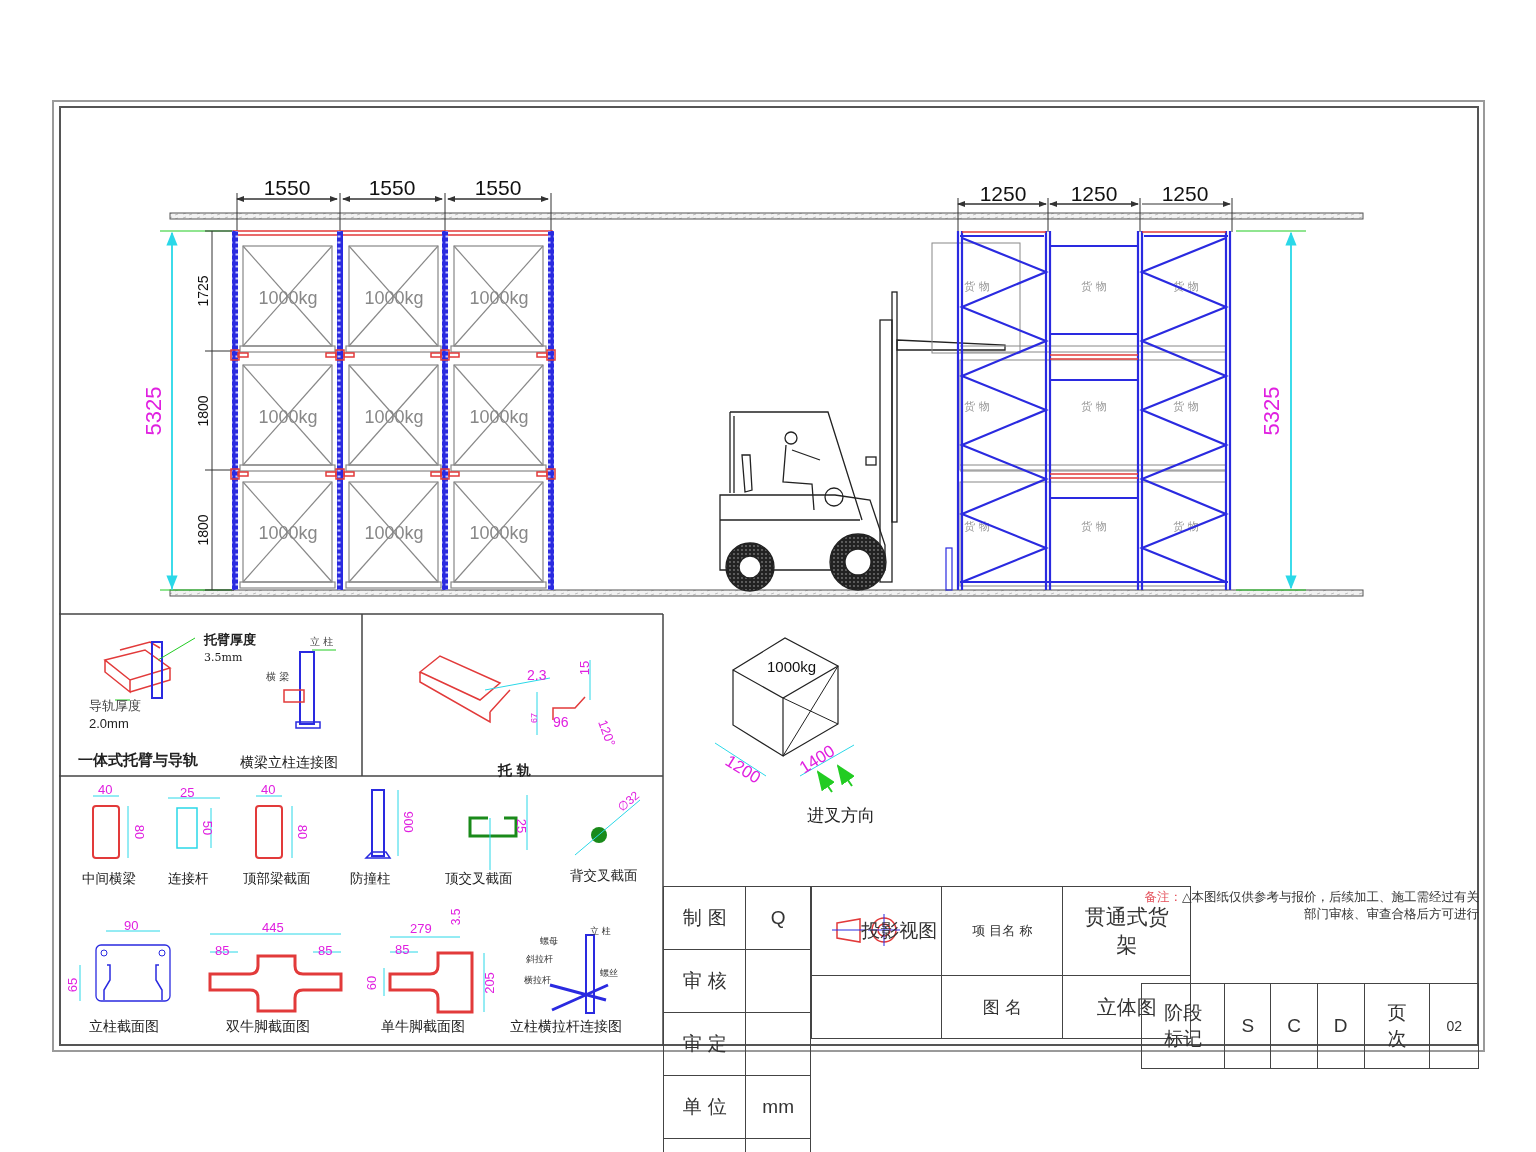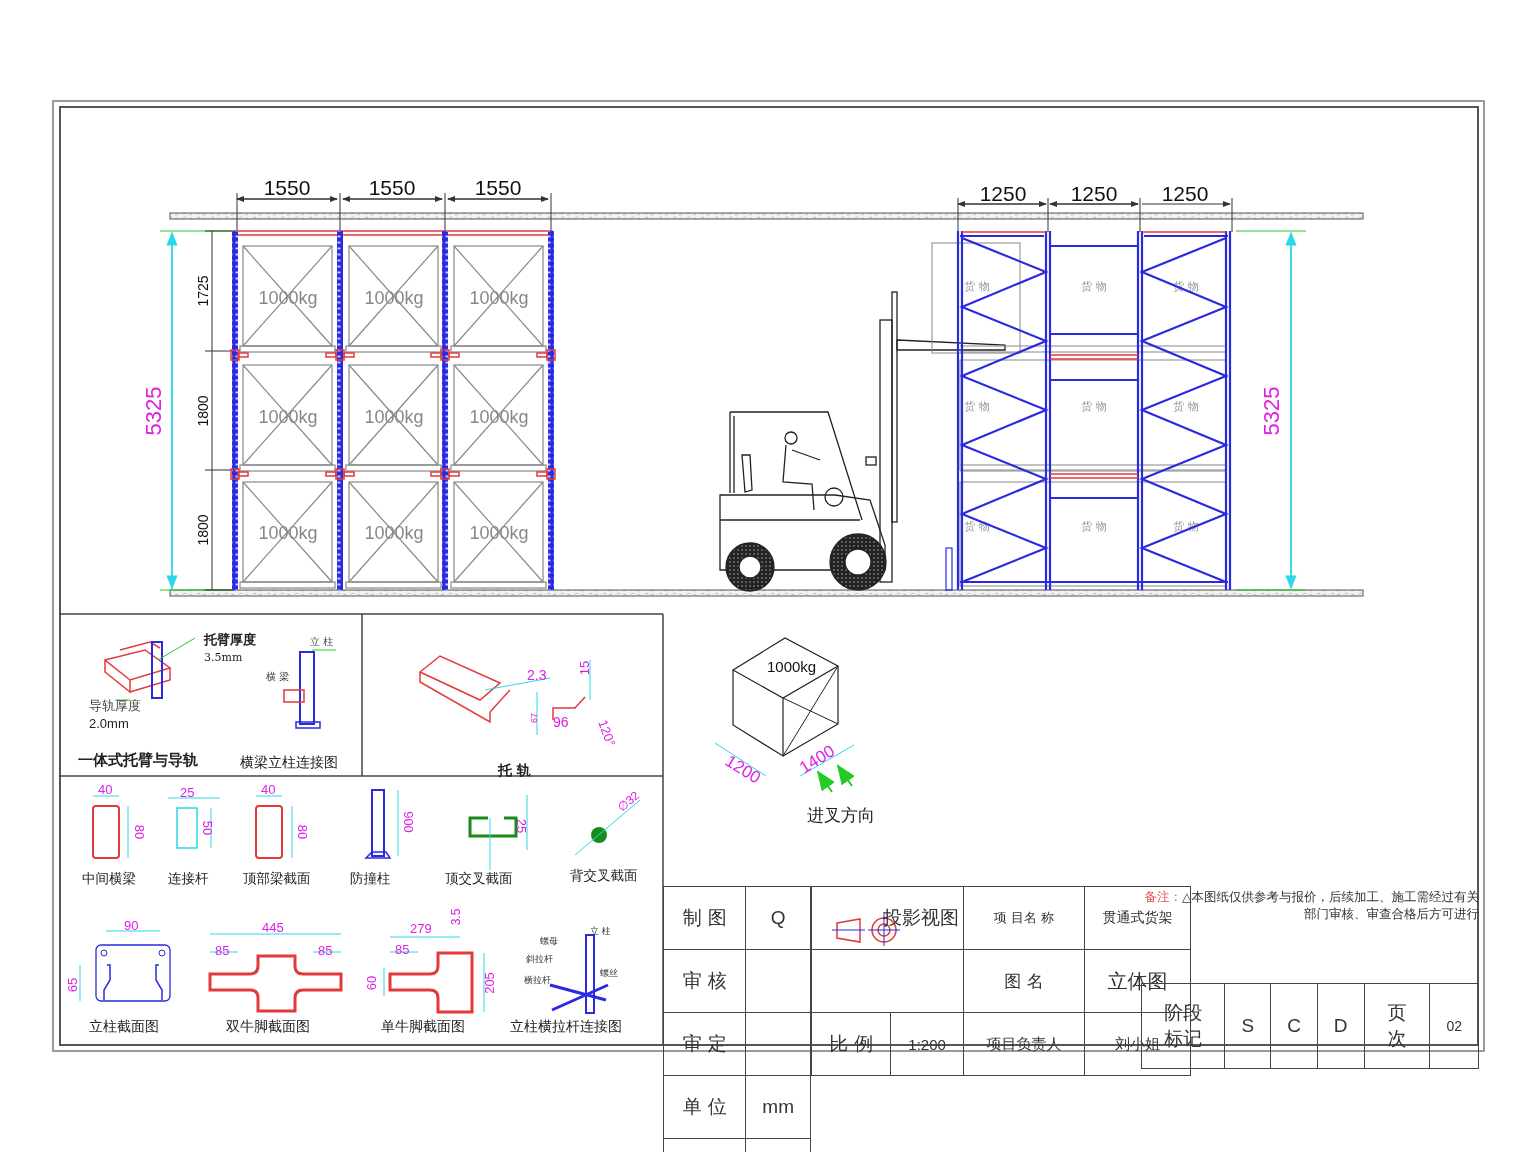--- a/index.html
+++ b/index.html
@@ -447,32 +447,26 @@
         <td style="font-family:Liberation Mono, monospace">A4</td>
       </tr>
 </tbody>
   </table>
 
 <table class="tb" style="left:811px;top:886px;width:380px;">
   <tbody>
       <tr>
     <td colspan="2" style="width:122px;text-align:right;padding-right:4px;">投影视图</td>
     <td style="font-size:13px;width:88px">项 目名 称</td>
-    <td style="font-size:14px">贯通式货架</td>
+    <td style="font-size:21px">贯通式货架</td>
   </tr>
   <tr>
     <td colspan="2"></td>
     <td style="font-size:17px">图  名</td>
     <td style="font-size:20px">立体图</td>
-  </tr>
-  <tr>
-    <td>比  例</td>
-    <td style="font-family:'Liberation Sans',sans-serif;font-size:15px">1:200</td>
-    <td style="font-size:15px">项目负责人</td>
-    <td style="font-size:15px">刘小姐</td>
   </tr>
 </tbody>
   </table>
 
 <div class="note">
   <span class="red">备注：</span><span>△本图纸仅供参考与报价，后续加工、施工需经过有关部门审核、审查合格后方可进行</span><br>
 </div>
 
 <table class="tb" style="left:1141px;top:983px;width:338px;">
   <tbody>

